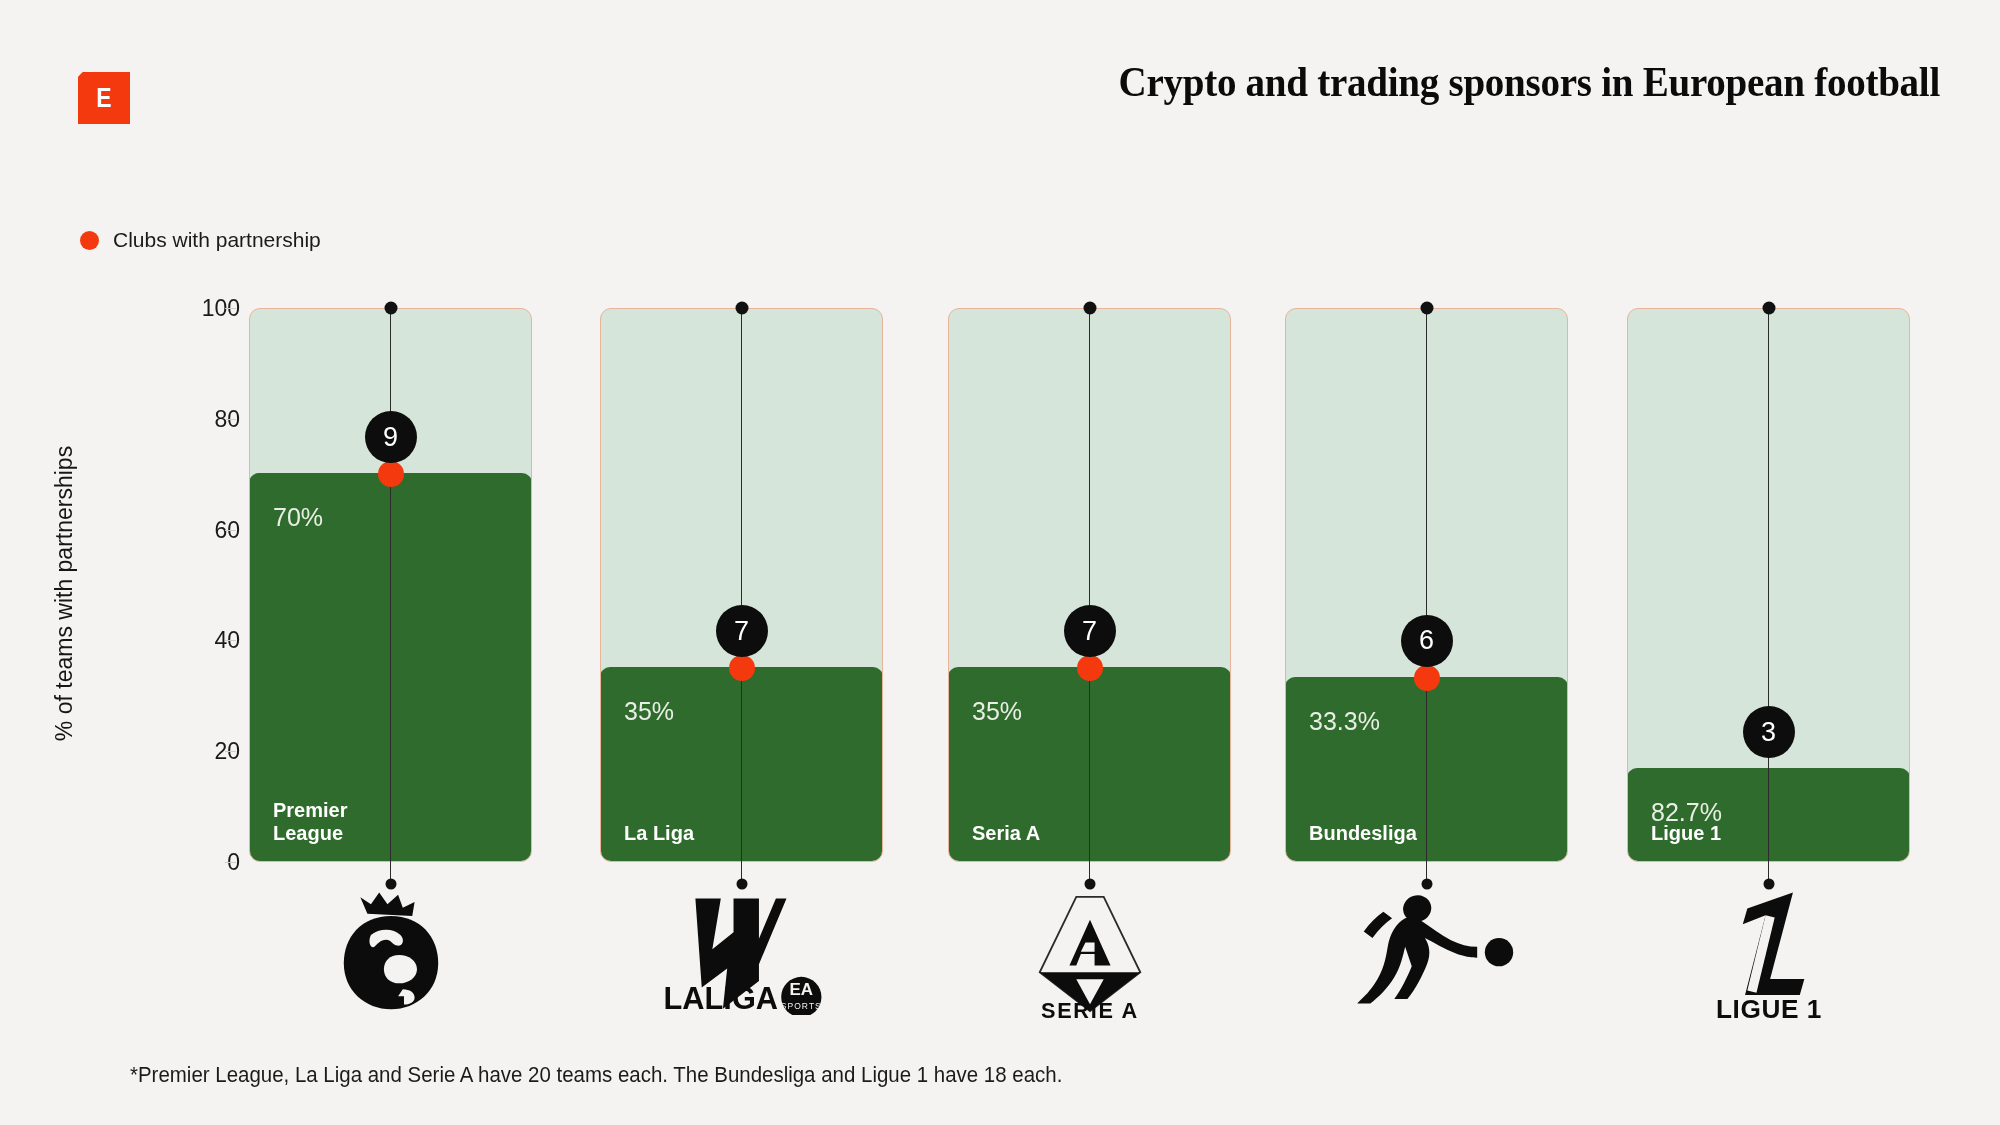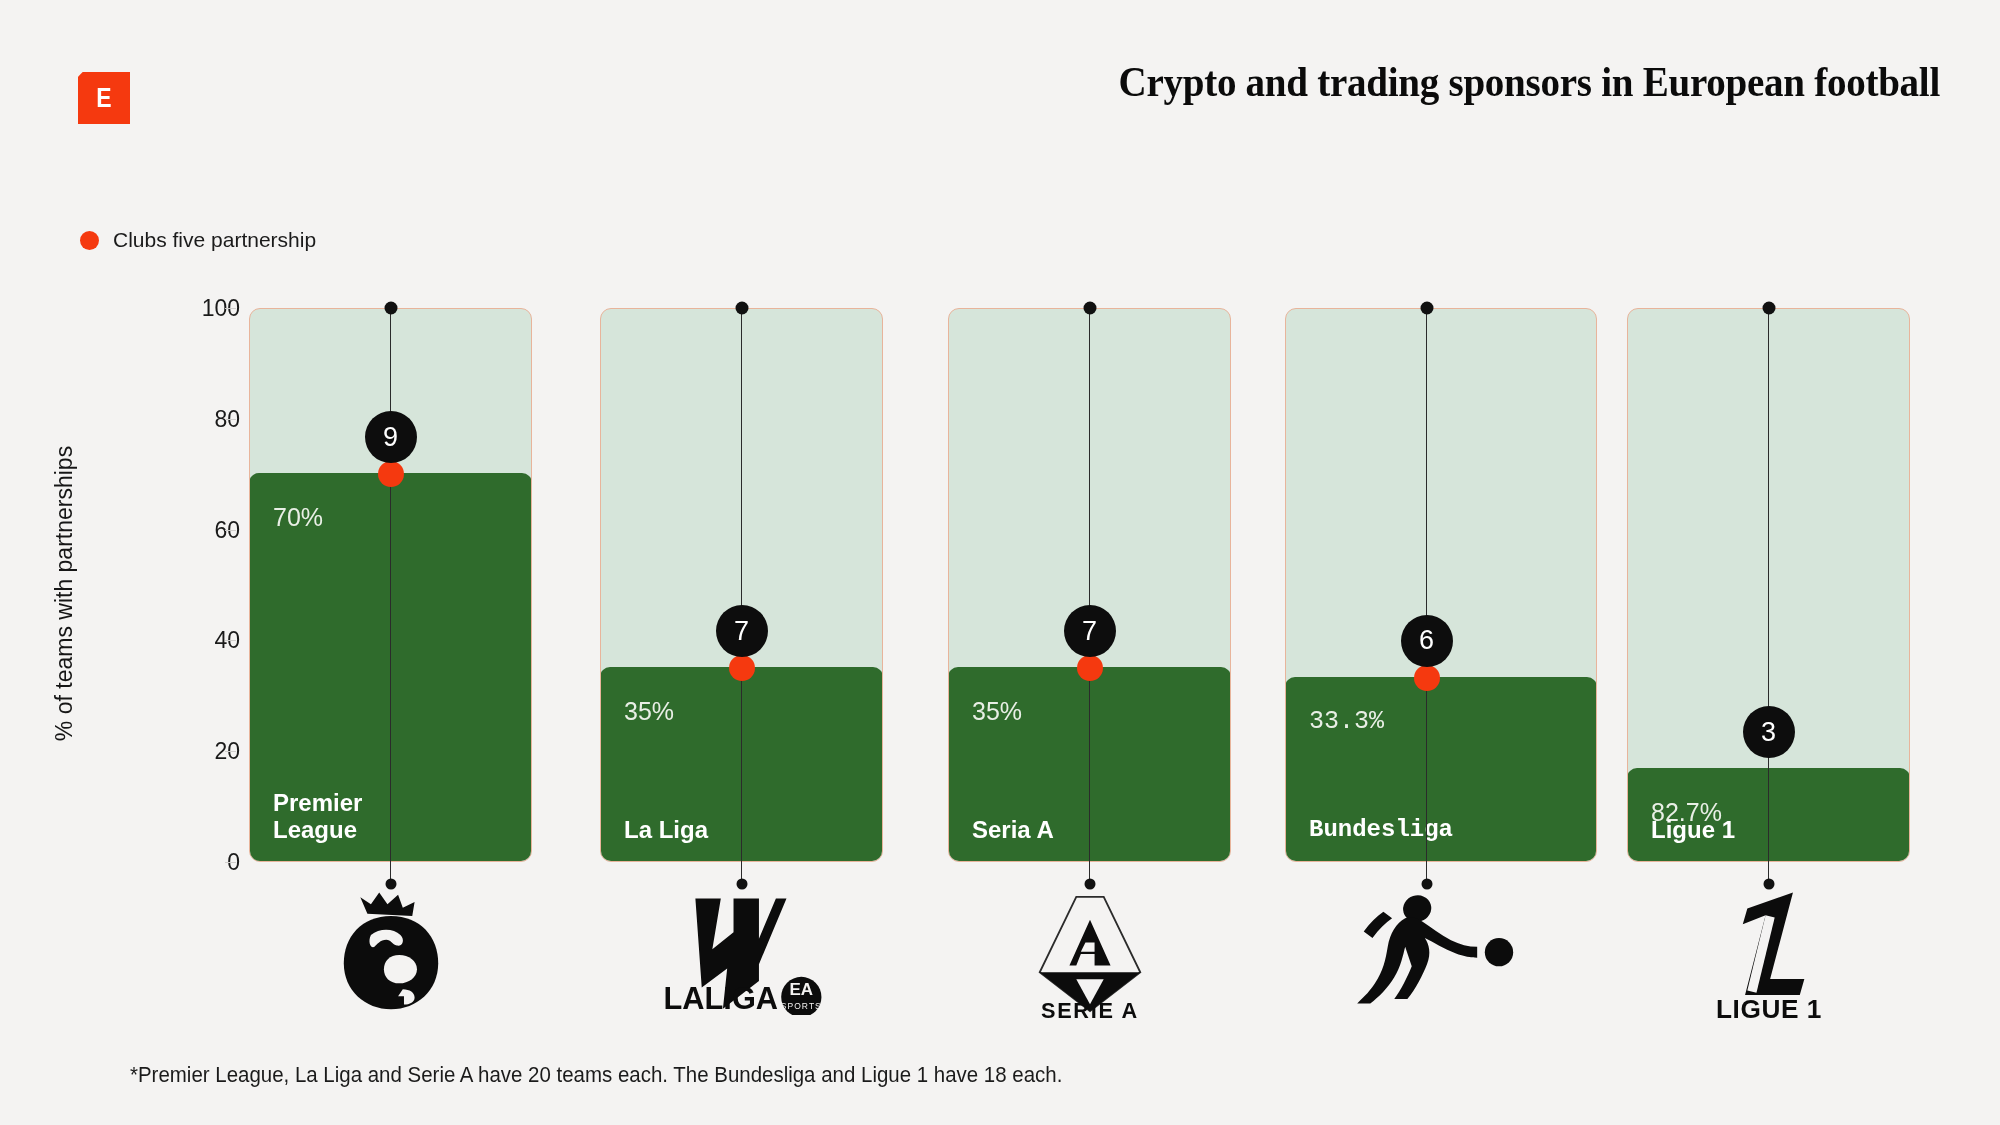--- a/index.html
+++ b/index.html
@@ -104,21 +104,21 @@
     background:#2f6b2c;
     border-radius:10px 10px 10px 10px;
   }
   .bar-pct{
     position:absolute;left:24px;
     font-size:25px;color:#e9efe6;
     white-space:nowrap;
   }
   .bar-name{
     position:absolute;left:24px;bottom:18px;
-    font-size:24px;font-weight:bold;color:#ffffff;
+    font-size:20px;font-weight:bold;color:#ffffff;
     line-height:1.12;white-space:pre-line;
   }
 
   .stem{
     position:absolute;width:1.6px;background:#2b2b2b;
   }
   .stem-top-dot{
     position:absolute;width:13px;height:13px;border-radius:50%;
     background:#111;transform:translate(-50%,-50%);
   }
@@ -160,21 +160,21 @@
   <div id="brand-logo">
     <span>E</span>
   </div>
   <div id="title-block">
     <div id="chart-title">Crypto and trading sponsors in European football</div>
   </div>
 </div>
 
 <div id="legend">
   <div id="legend-swatch"></div>
-  <div id="legend-label">Clubs five partnership</div>
+  <div id="legend-label">Clubs with partnership</div>
 </div>
 
 <div id="plot">
   <div id="yaxis-title">% of teams with partnerships</div>
   <div id="yticks">
       <div class="ytick" style="top: 862px;">0</div>
       <div class="ytick-mark" style="top: 862px;"></div>
       <div class="ytick" style="top: 751.2px;">20</div>
       <div class="ytick-mark" style="top: 751.2px;"></div>
       <div class="ytick" style="top: 640.4px;">40</div>
@@ -214,21 +214,21 @@
         <div class="bar" style="height: 194.9px;">
           <div class="bar-pct" style="top: 30px;">35%</div>
           <div class="bar-name">Seria A</div>
         </div>
       </div>
       <div class="stem" style="left: 1088.7px; top: 308px; height: 576px;"></div>
       <div class="stem-top-dot" style="left: 1089.5px; top: 308px;"></div>
       <div class="stem-bot-dot" style="left: 1089.5px; top: 884px;"></div>
       <div class="value-dot" style="left: 1089.5px; top: 668.1px;"></div>
       <div class="badge" style="left: 1089.5px; top: 631.1px;">7</div>
-      <div class="panel" style="left: 1285px; top: 308px; width: 312px; height: 554px; font-family: Liberation Mono, monospace;">
+      <div class="panel" style="left: 1285px; top: 308px; width: 283px; height: 554px;">
         <div class="bar" style="height: 185.482px;">
           <div class="bar-pct" style="top: 30px;">33.3%</div>
           <div class="bar-name">Bundesliga</div>
         </div>
       </div>
       <div class="stem" style="left: 1425.7px; top: 308px; height: 576px;"></div>
       <div class="stem-top-dot" style="left: 1426.5px; top: 308px;"></div>
       <div class="stem-bot-dot" style="left: 1426.5px; top: 884px;"></div>
       <div class="value-dot" style="left: 1426.5px; top: 677.518px;"></div>
       <div class="badge" style="left: 1426.5px; top: 640.518px;">6</div>

